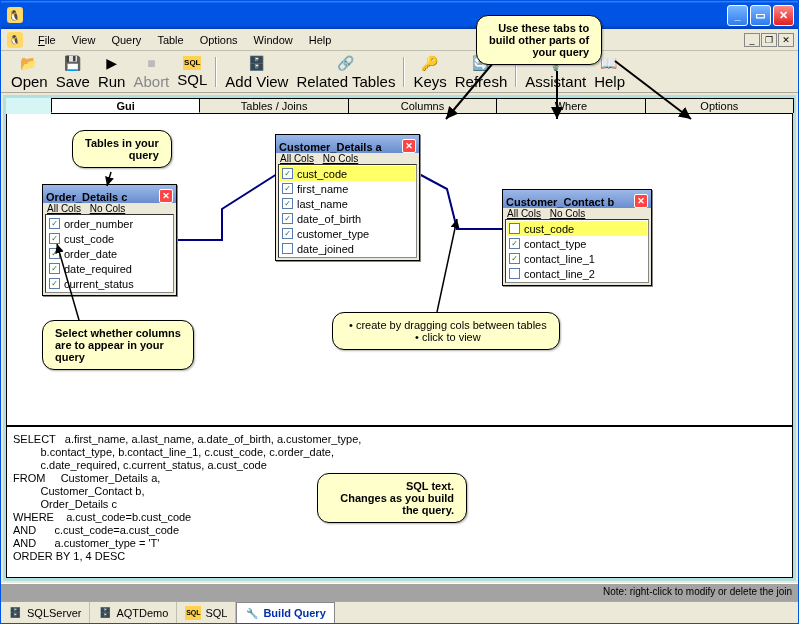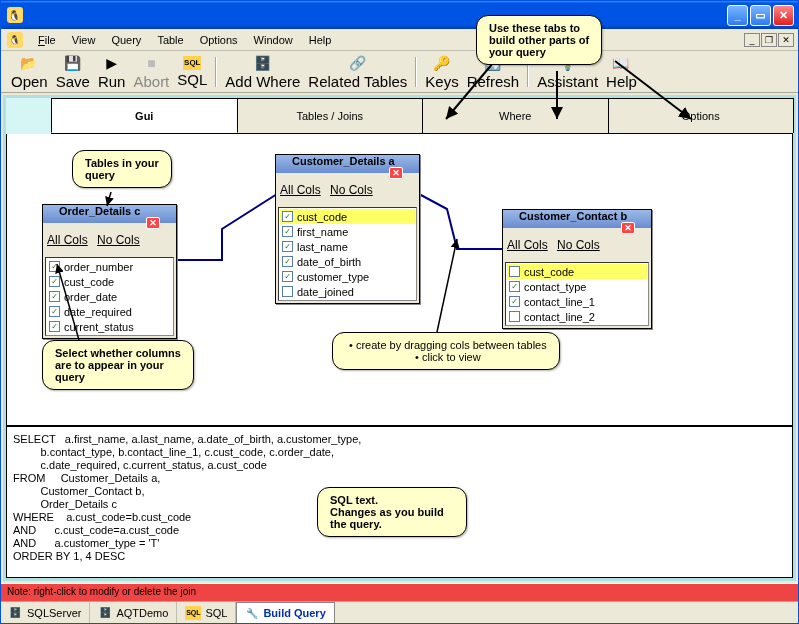--- a/index.html
+++ b/index.html
@@ -26,52 +26,52 @@
 .tb-btn { display:flex; flex-direction:column; align-items:center; justify-content:center; padding: 0 4px; min-width:34px; height:38px; cursor:default; }
 .tb-btn .tb-ico { width:18px;height:18px; display:flex;align-items:center;justify-content:center; font-size:14px; }
 .tb-btn .tb-lbl { font-size:15px; color:#000; margin-top:1px; }
 .tb-btn.disabled .tb-lbl { color:#888; }
 .tb-sep { width:6px; height:30px; border-left:1px solid #aca899; border-right:1px solid #fff; margin: 0 4px; width:2px;}
 
 
 .client { flex:1; background: #d6f5f5; border: 3px solid #b0e0e0; margin: 2px; display:flex; flex-direction:column; position:relative; }
 
 
-.tabstrip { height:36px; display:flex; background:#d6f5f5; border-bottom:1px solid #000;margin-left:45px; }
+.tabstrip { height:16px; display:flex; background:#d6f5f5; border-bottom:1px solid #000;margin-left:45px; }
 .tab { flex:1; border:1px solid #000; border-bottom:none; background:#ece9d8; margin-right:-1px; display:flex; align-items:center; justify-content:center; font-size:11px; cursor:default; position:relative; }
 .tab.active { background:#fff; font-weight:bold; border-bottom:1px solid #fff; z-index:2; }
 
 
 .canvas { flex:1; background:#fff; border:1px solid #000; border-top:none; position:relative; overflow:hidden; }
 
 
 .tblwin { position:absolute; border:1px solid #000; background:#ece9d8; font-size:11px; box-shadow:1px 1px 0 #888; }
-.tblwin .thead { background: linear-gradient(#9bb9e8,#6a8dd0); height:18px; display:flex; align-items:flex-start; padding:0 16px; color:#000; font-weight:bold; position:relative;flex-direction:column;}
+.tblwin .thead { background: linear-gradient(#9bb9e8,#6a8dd0); height:18px; display:flex; align-items:flex-end; padding:0 3px; color:#000; font-weight:bold; position:relative;}
 .tblwin .thead .closex { margin-left:auto; width:14px;height:14px;background:#f44;border:1px solid #fff;border-radius:2px;display:flex;align-items:center;justify-content:center;color:#fff;font-size:9px;font-weight:bold;}
-.tblwin .links { padding:10px 4px; font-size:12px; }
+.tblwin .links { padding:0 4px; font-size:10px; }
 .tblwin .links span { text-decoration:underline; cursor:default; color:#000; margin-right:6px;}
 .tblwin .cols { background:#fff; border:1px inset #888; margin:0 2px 2px; padding:1px;}
 .tblwin .col { display:flex; align-items:center; height:15px; padding:0 2px;}
 .tblwin .col .cb { width:11px;height:11px;border:1px solid #5a7db0;background:#fff;margin-right:4px;display:flex;align-items:center;justify-content:center;font-size:8px;color:#2a6e2a;line-height:1;}
 .tblwin .col.hl { background:#ffff66; }
 
 
-.callout { position:absolute; background:#ffffcc; border:1px solid #000; border-radius:12px; padding:6px 12px; font-size:11px; text-align:left; box-shadow:1px 1px 2px rgba(0,0,0,.3); z-index:50; }
+.callout { position:absolute; background:#ffffcc; border:1px solid #000; border-radius:12px; padding:6px 12px; font-size:11px; text-align:right; box-shadow:1px 1px 2px rgba(0,0,0,.3); z-index:50; }
 .callout.left-align { text-align:left; }
 .callout ul { list-style:none; padding-left:4px;text-align:center; }
 .callout ul li::before { content:"• "; }
 
 
 .arrow-svg { position:absolute; z-index:40; overflow:visible; }
 
 
 .sqlpanel { height:152px; background:#fff; border:1px solid #000; border-top:1px solid #000; font-family:"Courier New",monospace; font-size:11px; padding:6px 6px; white-space:pre; overflow:hidden; position:relative; }
 
 
-.statusbar { height:18px; background:#ef4444; border-top:1px solid #fff; font-size:10px; padding:2px 6px; color:#000;}
+.statusbar { height:18px; background:#a3a3a3; border-top:1px solid #fff; font-size:10px; padding:2px 6px; color:#000;text-align:right;}
 
 
 .bottomtabs { height:22px; background:#ece9d8; border-top:1px solid #aca899; display:flex; align-items:center; }
 .btab { display:flex; align-items:center; gap:4px; padding:2px 8px; border-right:1px solid #c0c0b0; font-size:11px; height:100%; cursor:default; }
 .btab.active { background:#fff; border:1px solid #888; border-bottom:none; font-weight:bold; color:#0030aa;}
 .ico { width:14px;height:14px;display:inline-flex;align-items:center;justify-content:center;font-size:10px;}
 
 
 .join-svg { position:absolute; top:0; left:0; pointer-events:none; }
 </style>
@@ -122,21 +122,21 @@
         <span class="tb-ico" style="color:#bbb">■</span>
         <span class="tb-lbl">Abort</span>
       </div>
     <div class="tb-btn">
         <span class="tb-ico" style="background:#ffd24d;width:18px;height:14px;font-size:8px;font-weight:bold">SQL</span>
         <span class="tb-lbl">SQL</span>
       </div>
     <div class="tb-sep"></div>
     <div class="tb-btn">
         <span class="tb-ico">🗄️</span>
-        <span class="tb-lbl">Add Where</span>
+        <span class="tb-lbl">Add View</span>
       </div>
     <div class="tb-btn">
         <span class="tb-ico">🔗</span>
         <span class="tb-lbl">Related Tables</span>
       </div>
     <div class="tb-sep"></div>
     <div class="tb-btn">
         <span class="tb-ico">🔑</span>
         <span class="tb-lbl">Keys</span>
       </div>
@@ -152,20 +152,21 @@
     <div class="tb-btn">
         <span class="tb-ico">📖</span>
         <span class="tb-lbl">Help</span>
       </div>
   </div>
 
   <div class="client">
     <div class="tabstrip">
       <div class="tab active">Gui</div>
       <div class="tab">Tables / Joins</div>
+      <div class="tab">Columns</div>
       <div class="tab">Where</div>
       <div class="tab">Options</div>
     </div>
 
     <div class="canvas">
 
       <svg class="join-svg" width="780" height="250">
         <polyline points="170,126 215,126 215,95 270,60" fill="none" stroke="#000080" stroke-width="2"></polyline>
         <polyline points="412,60 440,75 450,115 495,115" fill="none" stroke="#000080" stroke-width="2"></polyline>
       </svg>
@@ -300,21 +301,21 @@
     <div class="sqlpanel"><span>SELECT   a.first_name, a.last_name, a.date_of_birth, a.customer_type,</span>
 <span>         b.contact_type, b.contact_line_1, c.cust_code, c.order_date,</span>
 <span>         c.date_required, c.current_status, a.cust_code</span>
 <span>FROM     Customer_Details a,</span>
 <span>         Customer_Contact b,</span>
 <span>         Order_Details c</span>
 <span>WHERE    a.cust_code=b.cust_code</span>
 <span>AND      c.cust_code=a.cust_code</span>
 <span>AND      a.customer_type = 'T'</span>
 <span>ORDER BY 1, 4 DESC</span>
-      <div class="callout" style="left:310px;top:60px;font-weight:bold;font-family:Tahoma;white-space:normal;width:150px">
+      <div class="callout" style="left:310px;top:46px;font-weight:bold;font-family:Tahoma;white-space:normal;width:150px">
         <div>SQL text.</div>
         <div>Changes as you build</div>
         <div>the query.</div>
       </div>
     </div>
   </div>
 
   <div class="callout" style="left:475px;top:14px;font-weight:bold;z-index:200">
     <div>Use these tabs to</div>
     <div>build other parts of</div>

